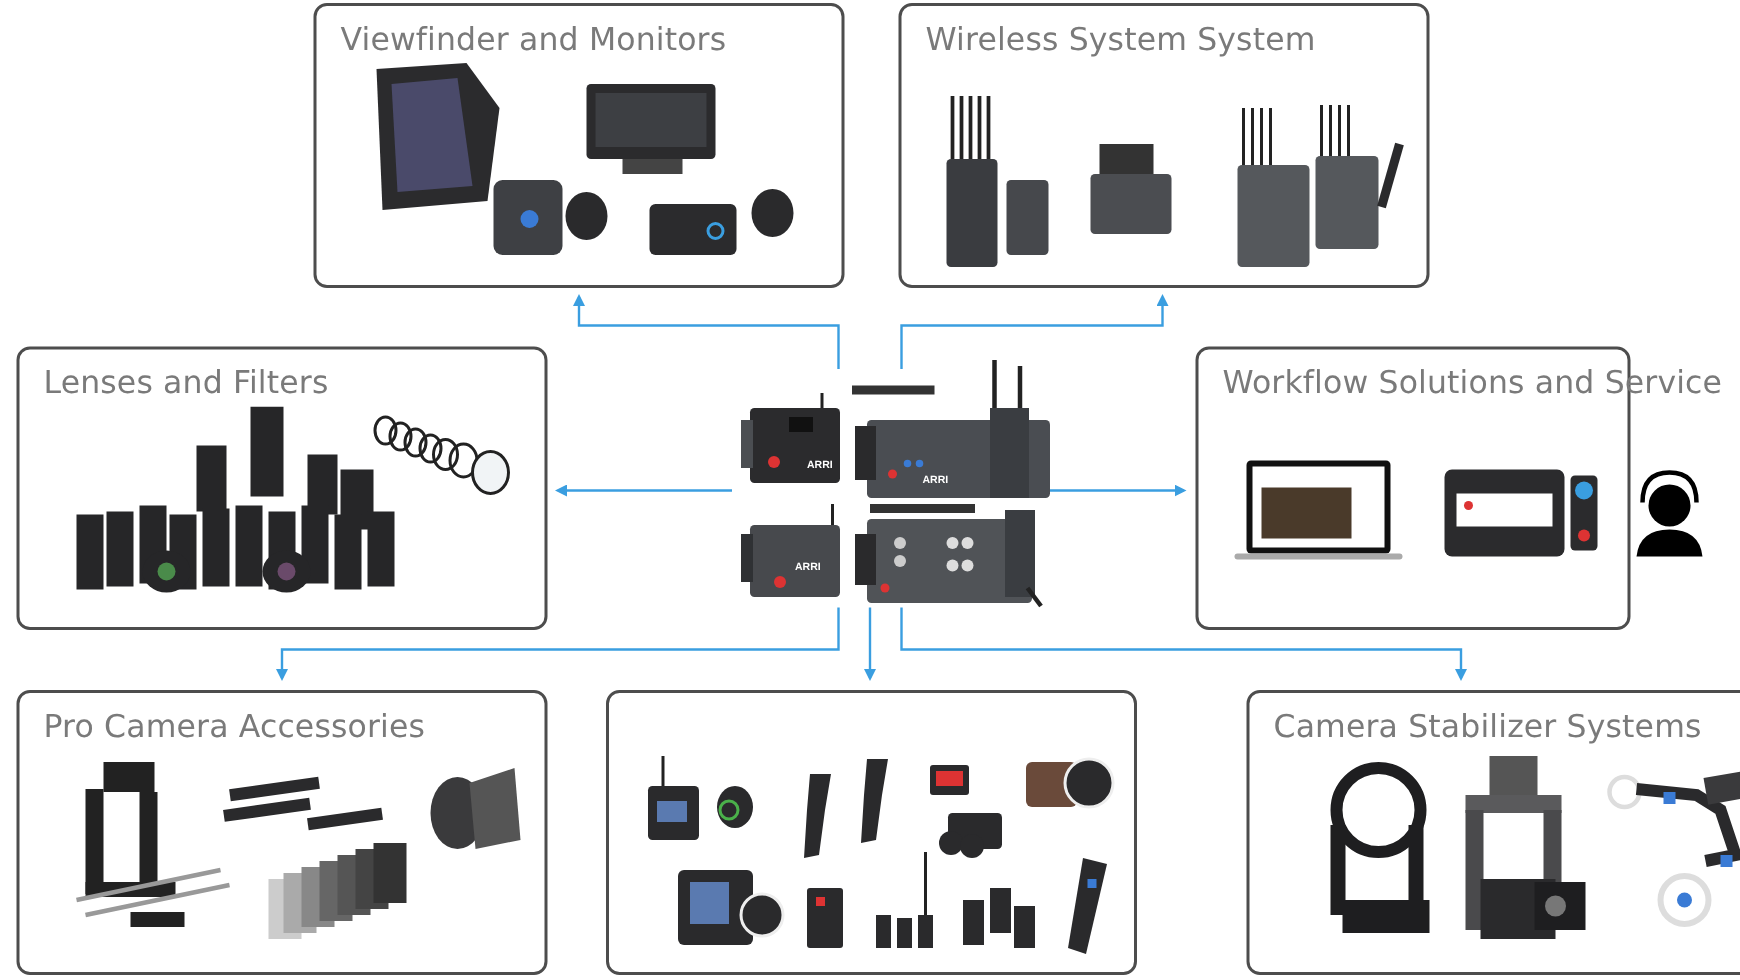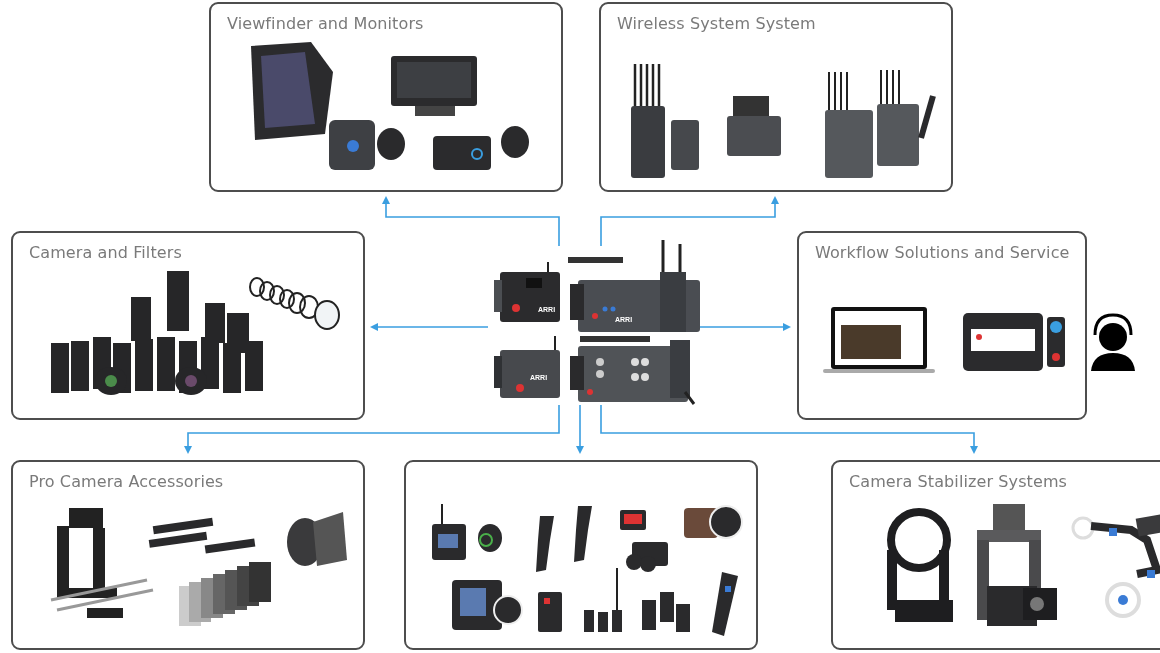--- a/index.html
+++ b/index.html
@@ -1,18 +1,18 @@
 <!DOCTYPE html>
 <html><head>
 <meta charset="utf-8">
 <style>
   html,body{margin:0;padding:0;background:#ffffff;}
   body{width:1160px;height:653px;position:relative;overflow:hidden;font-family:"DejaVu Sans","Liberation Sans",sans-serif;}
   .box{position:absolute;border:2px solid #4d4d4d;border-radius:9px;background:#fff;box-sizing:border-box;}
-  .box .title{position:absolute;left:16px;top:10px;font-size:16px;color:#7a7a7a;letter-spacing:0.1px;white-space:nowrap;}
+  .box .title{position:absolute;left:16px;top:10px;font-size:21px;color:#7a7a7a;letter-spacing:0.1px;white-space:nowrap;}
   .box .art{position:absolute;left:14px;right:14px;top:38px;bottom:10px;}
   #b-vf{left:209px;top:2px;width:354px;height:190px;}
   #b-wv{left:599px;top:2px;width:354px;height:190px;}
   #b-lf{left:11px;top:231px;width:354px;height:189px;}
   #b-ws{left:797px;top:231px;width:290px;height:189px;}
   #b-pc{left:11px;top:460px;width:354px;height:190px;}
   #b-ec{left:404px;top:460px;width:354px;height:190px;}
   #b-cs{left:797px;top:460px;width:354px;height:190px;margin-left:34px;}
   svg.conn{position:absolute;left:0;top:0;width:1160px;height:653px;pointer-events:none;}
   .center{position:absolute;left:480px;top:232px;width:220px;height:180px;}
@@ -143,21 +143,21 @@
             <line x1="278" y1="62" x2="278" y2="28"></line>
             <line x1="284" y1="62" x2="284" y2="28"></line>
           </g>
         <line x1="306" y1="96" x2="318" y2="54" stroke="#2a2a2c" stroke-width="6"></line>
       </g>
     </svg>
   </div>
 </div>
 
 <div class="box" id="b-lf">
-  <div class="title">Camera and Filters</div>
+  <div class="title">Lenses and Filters</div>
   <div class="art">
     <svg width="324" height="140" viewBox="0 0 324 140">
       <g fill="#262628">
         <rect x="140" y="0" width="22" height="60"></rect>
         <rect x="104" y="26" width="20" height="44"></rect>
         <rect x="178" y="32" width="20" height="40"></rect>
         <rect x="200" y="42" width="22" height="40"></rect>
         <rect x="24" y="72" width="18" height="50"></rect>
         <rect x="44" y="70" width="18" height="50"></rect>
         <rect x="66" y="66" width="18" height="52"></rect>

